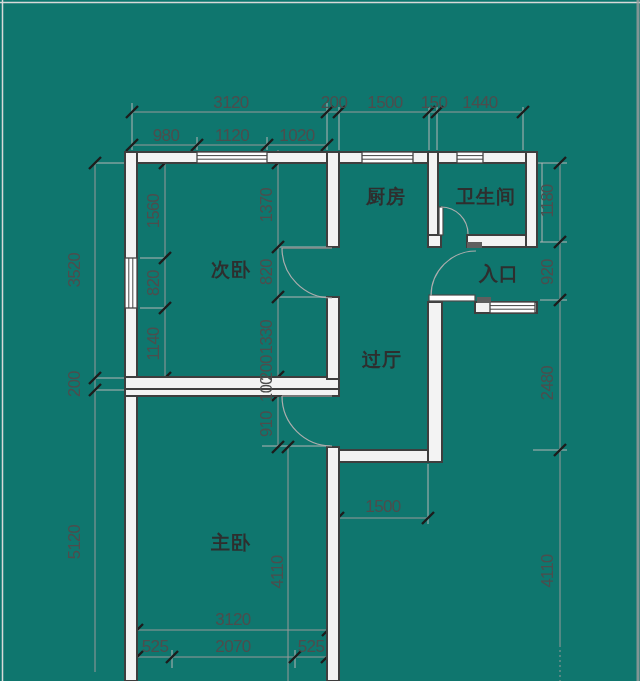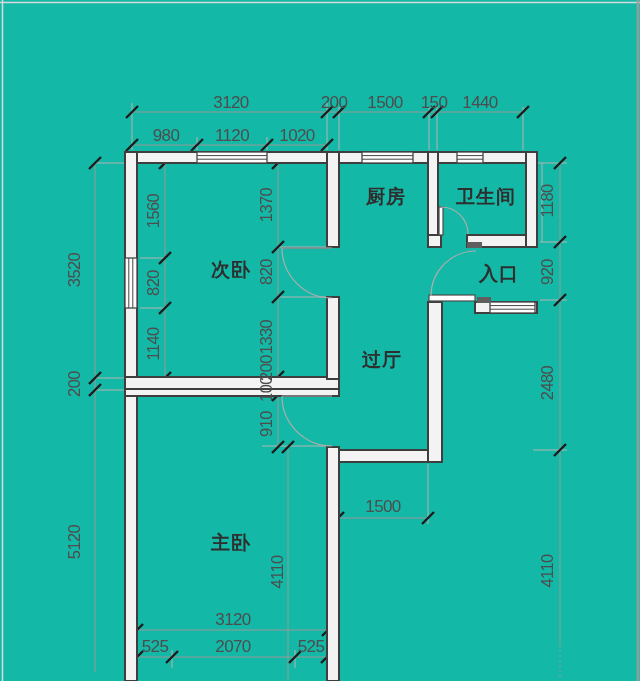--- a/index.html
+++ b/index.html
@@ -1,16 +1,16 @@
 <!DOCTYPE html>
 <html><head>
 <meta charset="utf-8">
 <style>
   html,body{margin:0;padding:0;background:#ffffff;}
-  #stage{position:relative;width:640px;height:681px;background:#14b8a6;overflow:hidden;
+  #stage{position:relative;width:640px;height:681px;background:#0f766e;overflow:hidden;
          font-family:"Liberation Sans","DejaVu Sans",sans-serif;}
   svg{display:block;}
   text{fill:#4d4d4d;font-size:17px;letter-spacing:-0.6px;}
   text.rot{font-size:16.5px;}
   text.room{fill:#2e2e2e;font-size:19px;font-weight:bold;letter-spacing:1px;}
   .wall{fill:#f3f3f3;stroke:#3e3e3e;stroke-width:2;}
   .win{fill:#ffffff;stroke:#454545;stroke-width:1.3;}
   .winline{stroke:#454545;stroke-width:1;fill:none;}
   .dim{stroke:#999999;stroke-width:1;fill:none;}
   .dimfaint{stroke:#b5b5b5;stroke-width:1;fill:none;}

